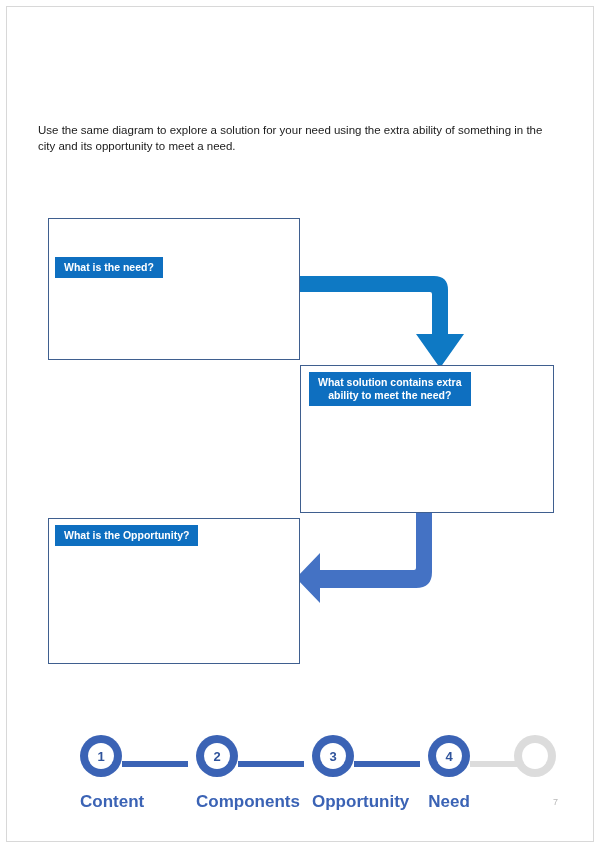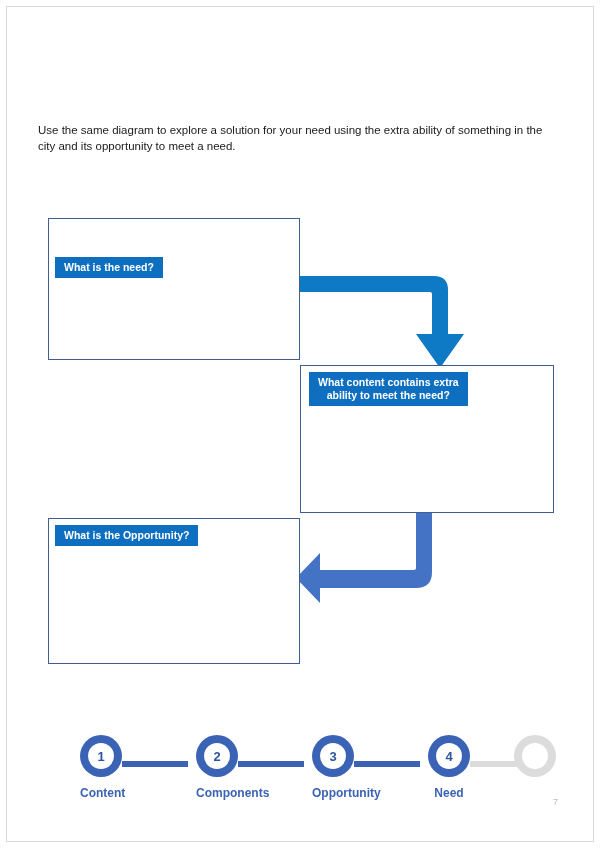--- a/index.html
+++ b/index.html
@@ -135,22 +135,22 @@
     display: flex;
     align-items: center;
     justify-content: center;
     font-size: 13px;
     font-weight: bold;
     color: #2F539B;
   }
   .step-circle.empty { background: #dcdcdc; }
   .step-circle.empty .step-circle-inner { background: #ffffff; }
   .step-label {
-    margin-top: 9px;
-    font-size: 12px;
+    margin-top: 15px;
+    font-size: 17px;
     font-weight: bold;
     color: #3B63B5;
     white-space: nowrap;
   }
 
   .page-number {
     position: absolute;
     left: 553px;
     top: 797px;
     font-size: 9px;
@@ -197,21 +197,21 @@
                Q 120 70 120 68
                L 120 0
                Z" fill="#4472C4"></path>
     </svg>
 
     <div class="box box-need">
       <span class="box-label">What is the need?</span>
     </div>
 
     <div class="box box-content">
-      <span class="box-label">What content contains extra
+      <span class="box-label">What solution contains extra
 ability to meet the need?</span>
     </div>
 
     <div class="box box-opportunity">
       <span class="box-label">What is the Opportunity?</span>
     </div>
 
   </div>
 
   <div class="stepper">

